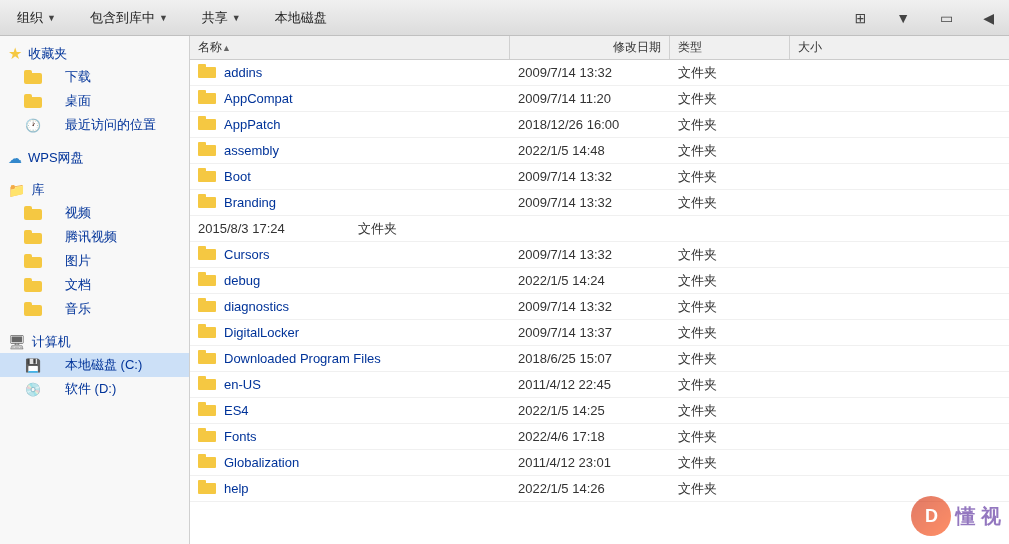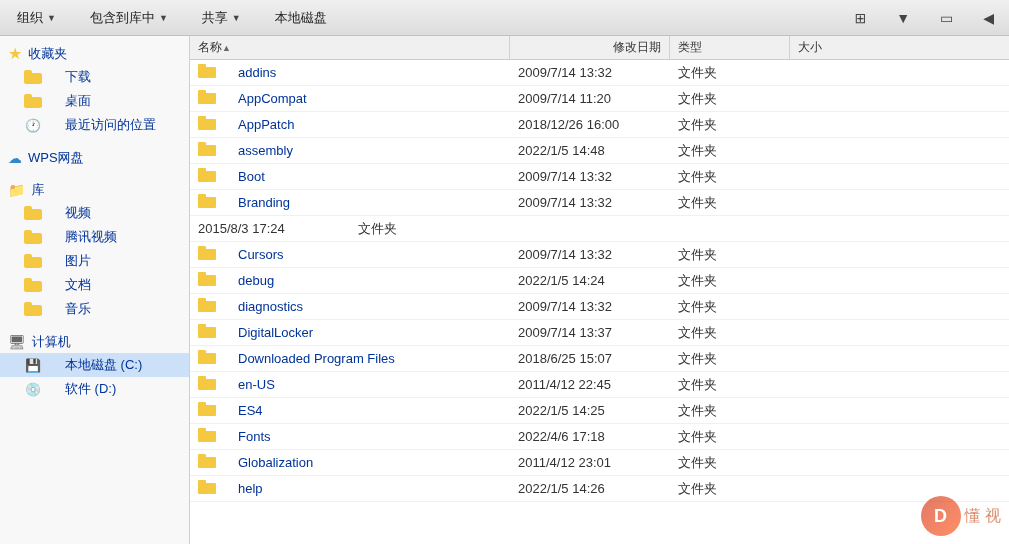--- a/index.html
+++ b/index.html
@@ -197,21 +197,21 @@
       color: #003399;
       white-space: nowrap;
       overflow: hidden;
       text-overflow: ellipsis;
     }
     .file-cell.name-cell {
       width: 320px;
       min-width: 320px;
       display: flex;
       align-items: center;
-      gap: 22px;
+      gap: 8px;
       color: #003399;
     }
     .file-cell.date-cell {
       width: 160px;
       min-width: 160px;
       color: #333;
     }
     .file-cell.type-cell {
       width: 120px;
       min-width: 120px;
@@ -243,23 +243,23 @@
       font-weight: bold;
       font-size: 18px;
       width: 40px;
       height: 40px;
       border-radius: 50%;
       display: flex;
       align-items: center;
       justify-content: center;
     }
     .watermark-text {
-      font-size: 16px;
-      color: #c2410c;
-      font-weight: normal;
+      font-size: 20px;
+      color: #4c1d95;
+      font-weight: bold;
     }
 
     
     ::-webkit-scrollbar { width: 8px; height: 8px; }
     ::-webkit-scrollbar-track { background: #f0f0f0; }
     ::-webkit-scrollbar-thumb { background: #b0b0b0; border-radius: 4px; }
   </style>
 </head>
 <body>
 

